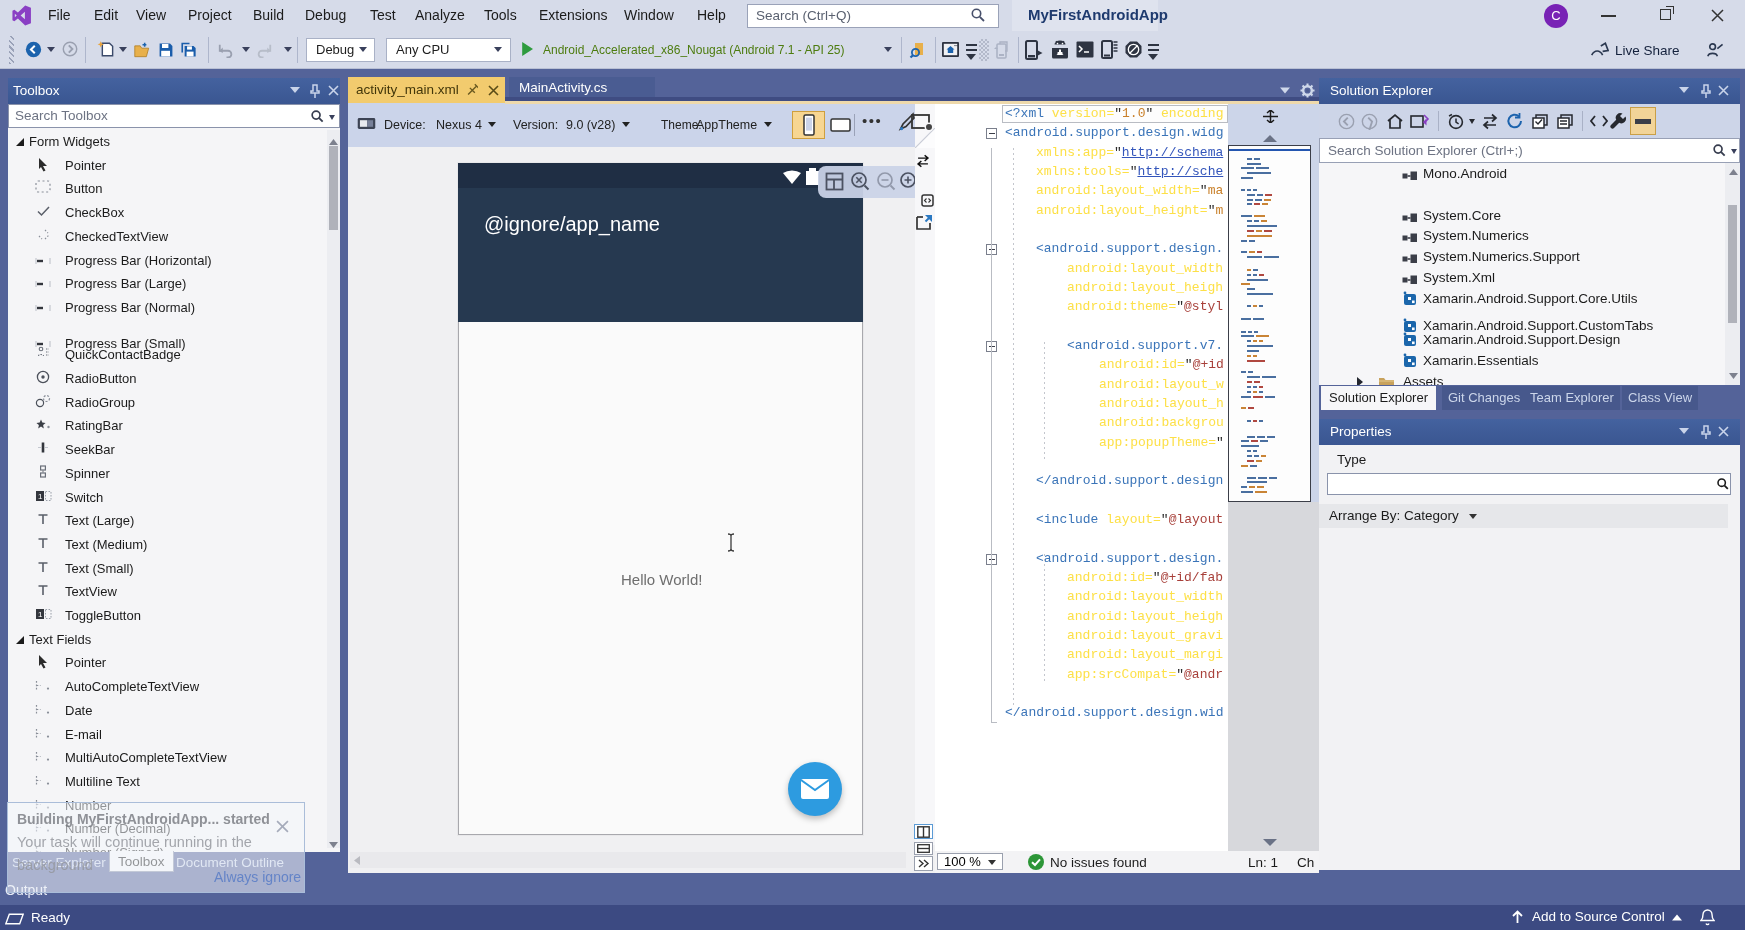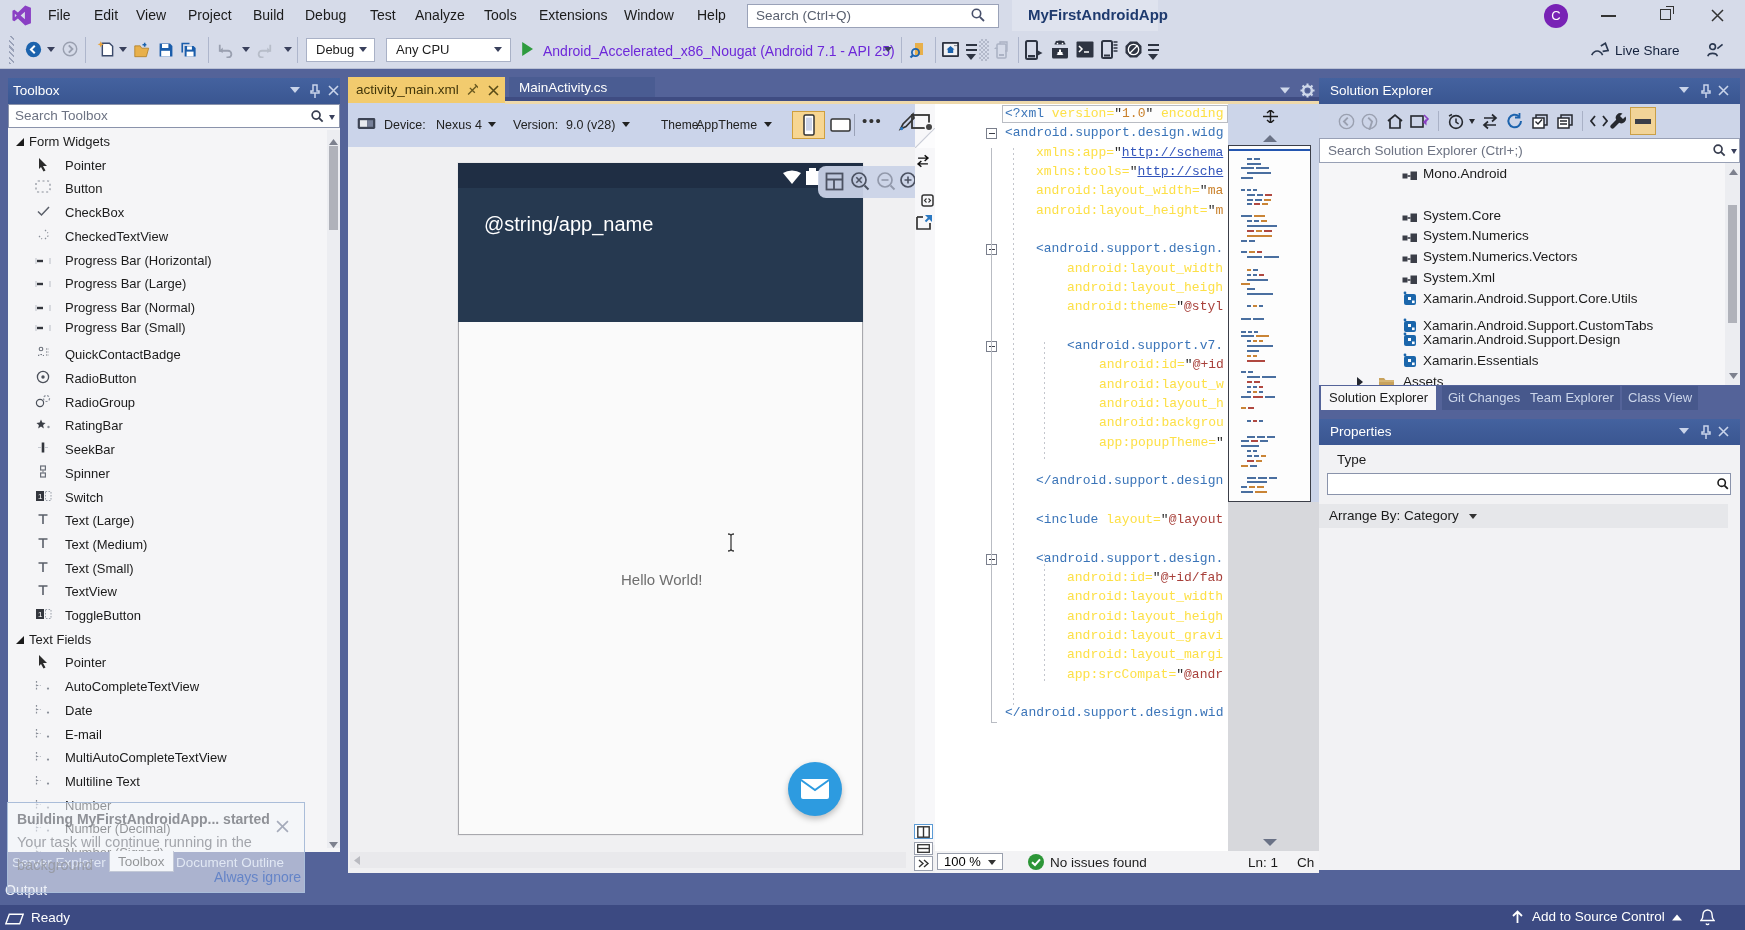--- a/index.html
+++ b/index.html
@@ -117,21 +117,21 @@
       </svg>
   <div class="caret" style="left:284px;top:16px"></div>
   <div class="sep" style="left:297px"></div>
   <div class="abs combo" style="left:306px;top:7px;width:69px;height:24px;line-height:22px;padding-left:9px">Debug</div>
   <div class="caret" style="left:359px;top:16px"></div>
   <div class="abs combo" style="left:386px;top:7px;width:125px;height:24px;line-height:22px;padding-left:9px">Any CPU</div>
   <div class="caret" style="left:494px;top:16px"></div>
   <svg class="abs" style="left:521px;top:10px" width="13" height="16" viewBox="0 0 13 16">
         <path d="M1.2 1 12 8 1.2 15z" fill="#2e9b3e"></path>
       </svg>
-  <span class="abs" style="left:543px;top:12px;font-size:14px;color:#6d28d9">Android_Accelerated_x86_Nougat (Android 7.1 - API 25)</span>
+  <span class="abs" style="left:543px;top:12px;font-size:12px;color:#4d7c0f">Android_Accelerated_x86_Nougat (Android 7.1 - API 25)</span>
   <div class="caret" style="left:884px;top:16px"></div>
   <div class="sep" style="left:901px"></div>
   <svg class="abs" style="left:909px;top:10px" width="18" height="18" viewBox="0 0 18 18">
         <path d="M6 2h8v12H6z" fill="#e8b04b"></path>
         <circle cx="6.5" cy="11.5" r="3.6" fill="none" stroke="#1c63ad" stroke-width="1.8"></circle>
         <path d="M4 14.2 1.5 16.5" stroke="#1c63ad" stroke-width="2.2"></path>
       </svg>
   <div class="sep" style="left:935px"></div>
   <svg class="abs" style="left:941px;top:10px" width="19" height="17" viewBox="0 0 19 17">
         <rect x="1" y="1" width="17" height="15" rx="1" fill="#2e3442"></rect>
@@ -261,21 +261,21 @@
           </svg></span>
         <span class="lb">Progress Bar (Large)</span>
       </div>
 <div class="tbx-item" style="top:165.9px">
         <span class="ic"><svg width="16" height="8" viewBox="0 0 16 8">
             <path d="M1 1v6M15 1v6" stroke="#b9bdc6" stroke-width="1"></path>
             <path d="M2 4h6" stroke="#33363d" stroke-width="2.4"></path>
           </svg></span>
         <span class="lb">Progress Bar (Normal)</span>
       </div>
-<div class="tbx-item" style="top:186px">
+<div class="tbx-item" style="top:202px">
         <span class="ic"><svg width="16" height="8" viewBox="0 0 16 8">
             <path d="M1 1v6M15 1v6" stroke="#b9bdc6" stroke-width="1"></path>
             <path d="M2 4h6" stroke="#33363d" stroke-width="2.4"></path>
           </svg></span>
         <span class="lb">Progress Bar (Small)</span>
       </div>
 <div class="tbx-item" style="top:213.3px">
         <span class="ic"><svg width="13" height="13" viewBox="0 0 13 13">
             <circle cx="4" cy="3" r="1.8" fill="none" stroke="#6a6f79" stroke-width="1.1"></circle>
             <path d="M1.5 10c0-2 5-2 5 0M9 3h3M9 6h3M9 9h3" stroke="#6a6f79" stroke-width="1.1" fill="none" stroke-dasharray="1.4 1.2"></path>
@@ -486,21 +486,21 @@
 <div class="abs" style="left:348px;top:147px;width:567px;height:698px;background:#f0f0f2"></div>
 
 <div class="abs" style="left:458px;top:163px;width:405px;height:672px;background:#fafafa;border:1px solid #a8a8ad;box-shadow:0 0 0 1px rgba(0,0,0,.03)"></div>
 <div class="abs" style="left:458px;top:163px;width:405px;height:159px;background:#263950"></div>
 <div class="abs" style="left:458px;top:163px;width:405px;height:25px;background:#1f2e44"></div>
 <svg class="abs" style="left:782px;top:169px" width="20" height="16" viewBox="0 0 20 16">
       <path d="M10 15 1 4a13 9 0 0 1 18 0z" fill="#fff"></path>
     </svg>
 <div class="abs" style="left:806px;top:171px;width:13px;height:14px;background:#fff"></div>
 <div class="abs" style="left:809px;top:168px;width:7px;height:3px;background:#fff"></div>
-<span class="abs" style="left:484px;top:213px;color:#fff;font-size:20px">@string/app_name</span>
+<span class="abs" style="left:484px;top:213px;color:#fff;font-size:20px">@ignore/app_name</span>
 <span class="abs" style="left:621px;top:571px;color:#6e6e6e;font-size:15px">Hello World!</span>
 
 <svg class="abs" style="left:725px;top:533px" width="12" height="19" viewBox="0 0 12 19">
       <path d="M3 1c2 0 3 .7 3 2v13c0 1.3-1 2-3 2M9 1c-2 0-3 .7-3 2v13c0 1.3 1 2 3 2" fill="none" stroke="#3c3c3c" stroke-width="1.3"></path>
     </svg>
 
 <div class="abs" style="left:788px;top:762px;width:54px;height:54px;border-radius:50%;background:#2d9be0;box-shadow:0 3px 6px rgba(0,0,0,.25)"></div>
 <svg class="abs" style="left:800px;top:778px" width="30" height="22" viewBox="0 0 30 22">
       <rect x="1" y="1" width="28" height="20" rx="2" fill="#fff"></rect>
       <path d="M1 2l14 10L29 2" fill="none" stroke="#2d9be0" stroke-width="2"></path>
@@ -859,21 +859,21 @@
             <path d="M5.5 5h3" stroke="#3b3e48" stroke-width="1.6"></path>
           </svg></span>
         <span style="position:absolute;left:104px">System.Numerics</span>
       </div>
 <div class="tree-item" style="top:83.2px">
         <span style="position:absolute;left:83px;top:3px"><svg width="15" height="10" viewBox="0 0 15 10">
             <rect x="0.5" y="2.5" width="5" height="5" fill="#3b3e48"></rect>
             <rect x="8.5" y="0.5" width="6.5" height="8.5" fill="#3b3e48"></rect>
             <path d="M5.5 5h3" stroke="#3b3e48" stroke-width="1.6"></path>
           </svg></span>
-        <span style="position:absolute;left:104px">System.Numerics.Vectors</span>
+        <span style="position:absolute;left:104px">System.Numerics.Support</span>
       </div>
 <div class="tree-item" style="top:104.0px">
         <span style="position:absolute;left:83px;top:3px"><svg width="15" height="10" viewBox="0 0 15 10">
             <rect x="0.5" y="2.5" width="5" height="5" fill="#3b3e48"></rect>
             <rect x="8.5" y="0.5" width="6.5" height="8.5" fill="#3b3e48"></rect>
             <path d="M5.5 5h3" stroke="#3b3e48" stroke-width="1.6"></path>
           </svg></span>
         <span style="position:absolute;left:104px">System.Xml</span>
       </div>
 <div class="tree-item" style="top:124.8px">

